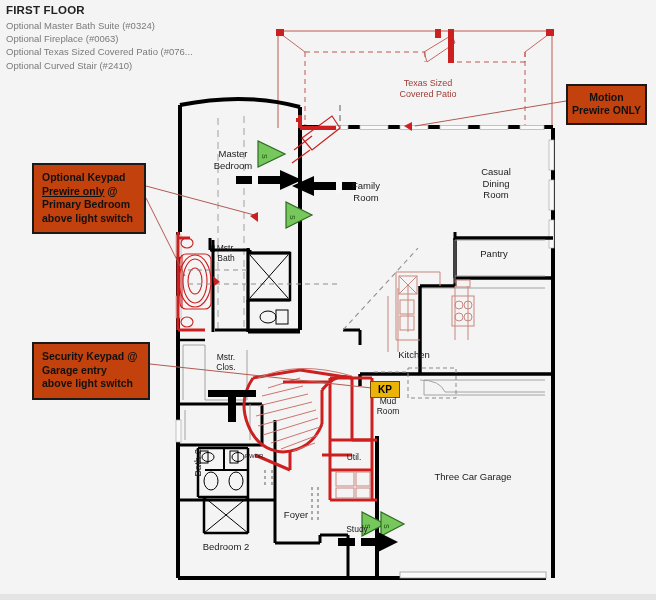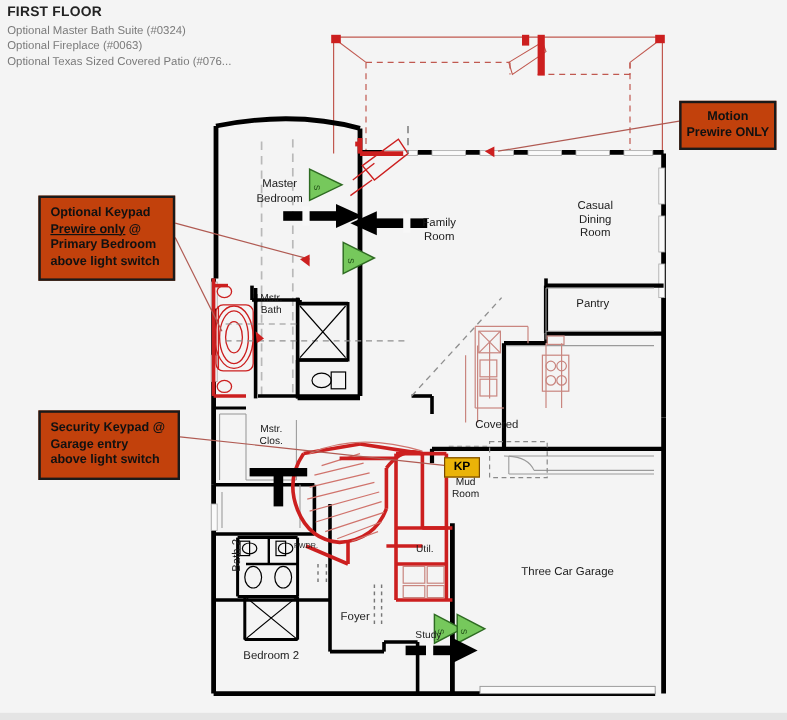--- a/index.html
+++ b/index.html
@@ -441,20 +441,21 @@
       </g>
     </g>
 
   </svg>
 
   <div class="hdr">
     <div class="title">FIRST FLOOR</div>
     <div class="opt">Optional Master Bath Suite (#0324)</div>
     <div class="opt">Optional Fireplace (#0063)</div>
     <div class="opt">Optional Texas Sized Covered Patio (#076...</div>
+    <div class="opt">Optional Curved Stair (#2410)</div>
   </div>
 
   <div class="callout" id="callout-keypad-bedroom">
     <span class="ln">Optional Keypad</span>
     <span class="ln"><span class="u">Prewire only</span><span> @</span></span>
     <span class="ln">Primary Bedroom</span>
     <span class="ln">above light switch</span>
   </div>
 
   <div class="callout" id="callout-keypad-garage">
@@ -463,33 +464,35 @@
     <span class="ln">above light switch</span>
   </div>
 
   <div class="callout" id="callout-motion">
     <span class="ln">Motion</span>
     <span class="ln">Prewire ONLY</span>
   </div>
 
   <div id="kp-tag">KP</div>
 
+  <div class="rlabel red" style="left:383px;top:78px;width:90px;">Texas Sized
+Covered Patio</div>
   <div class="rlabel" style="left:203px;top:148px;width:60px;">Master
 Bedroom</div>
   <div class="rlabel" style="left:339px;top:180px;width:54px;">Family
 Room</div>
   <div class="rlabel" style="left:469px;top:166px;width:54px;">Casual
 Dining
 Room</div>
   <div class="rlabel" style="left:470px;top:248px;width:48px;">Pantry</div>
   <div class="rlabel sm" style="left:205px;top:243px;width:42px;">Mstr.
 Bath</div>
   <div class="rlabel sm" style="left:205px;top:352px;width:42px;">Mstr.
 Clos.</div>
-  <div class="rlabel" style="left:390px;top:349px;width:48px;">Covered</div>
+  <div class="rlabel" style="left:390px;top:349px;width:48px;">Kitchen</div>
   <div class="rlabel sm" style="left:370px;top:396px;width:36px;">Mud
 Room</div>
   <div class="rlabel sm" style="left:337px;top:452px;width:34px;">Util.</div>
   <div class="rlabel" style="left:418px;top:471px;width:110px;">Three Car Garage</div>
   <div class="rlabel vert" style="left:174px;top:457px;width:48px;">Bath 2</div>
   <div class="rlabel xs" style="left:240px;top:453px;width:30px;">PWDR.</div>
   <div class="rlabel" style="left:274px;top:509px;width:44px;">Foyer</div>
   <div class="rlabel" style="left:186px;top:541px;width:80px;">Bedroom 2</div>
   <div class="rlabel sm" style="left:340px;top:524px;width:34px;">Study</div>
 

